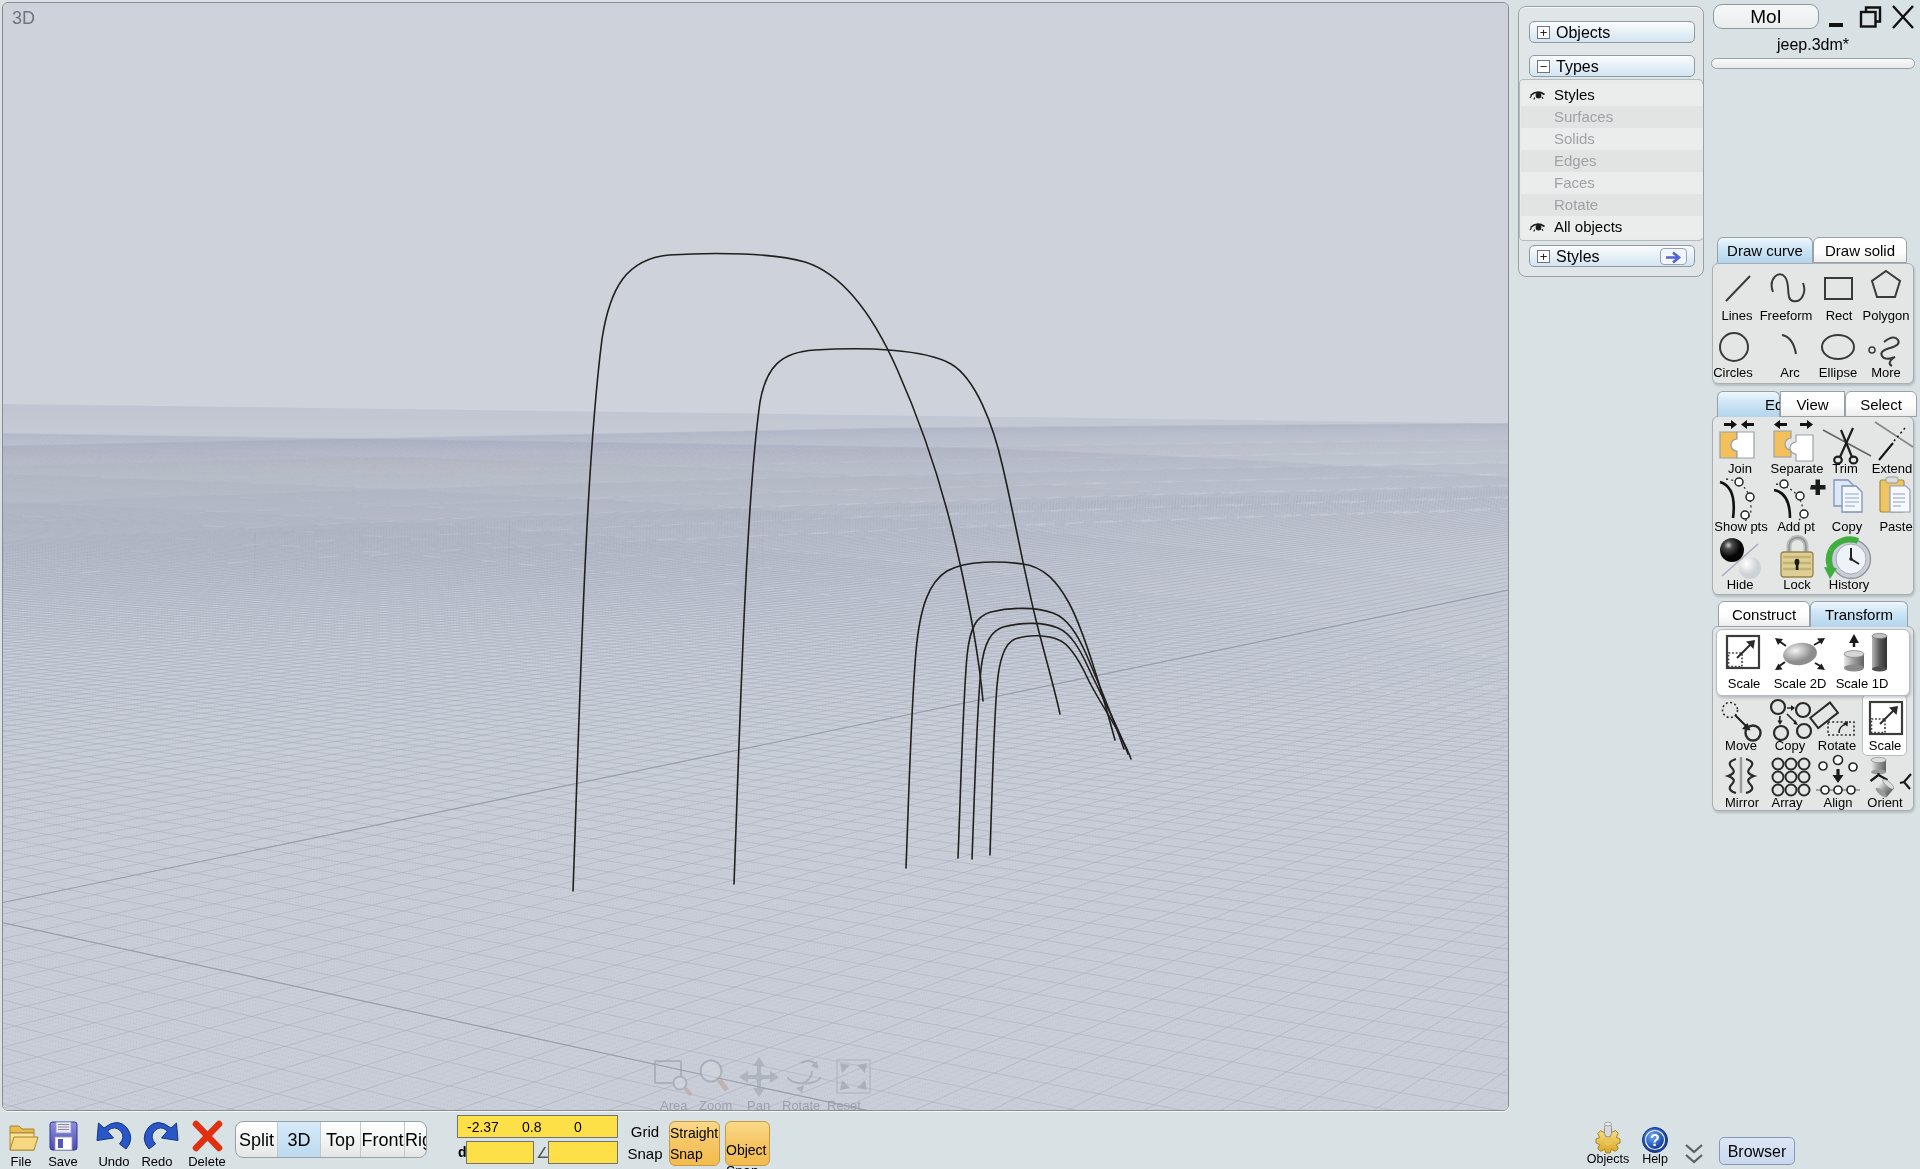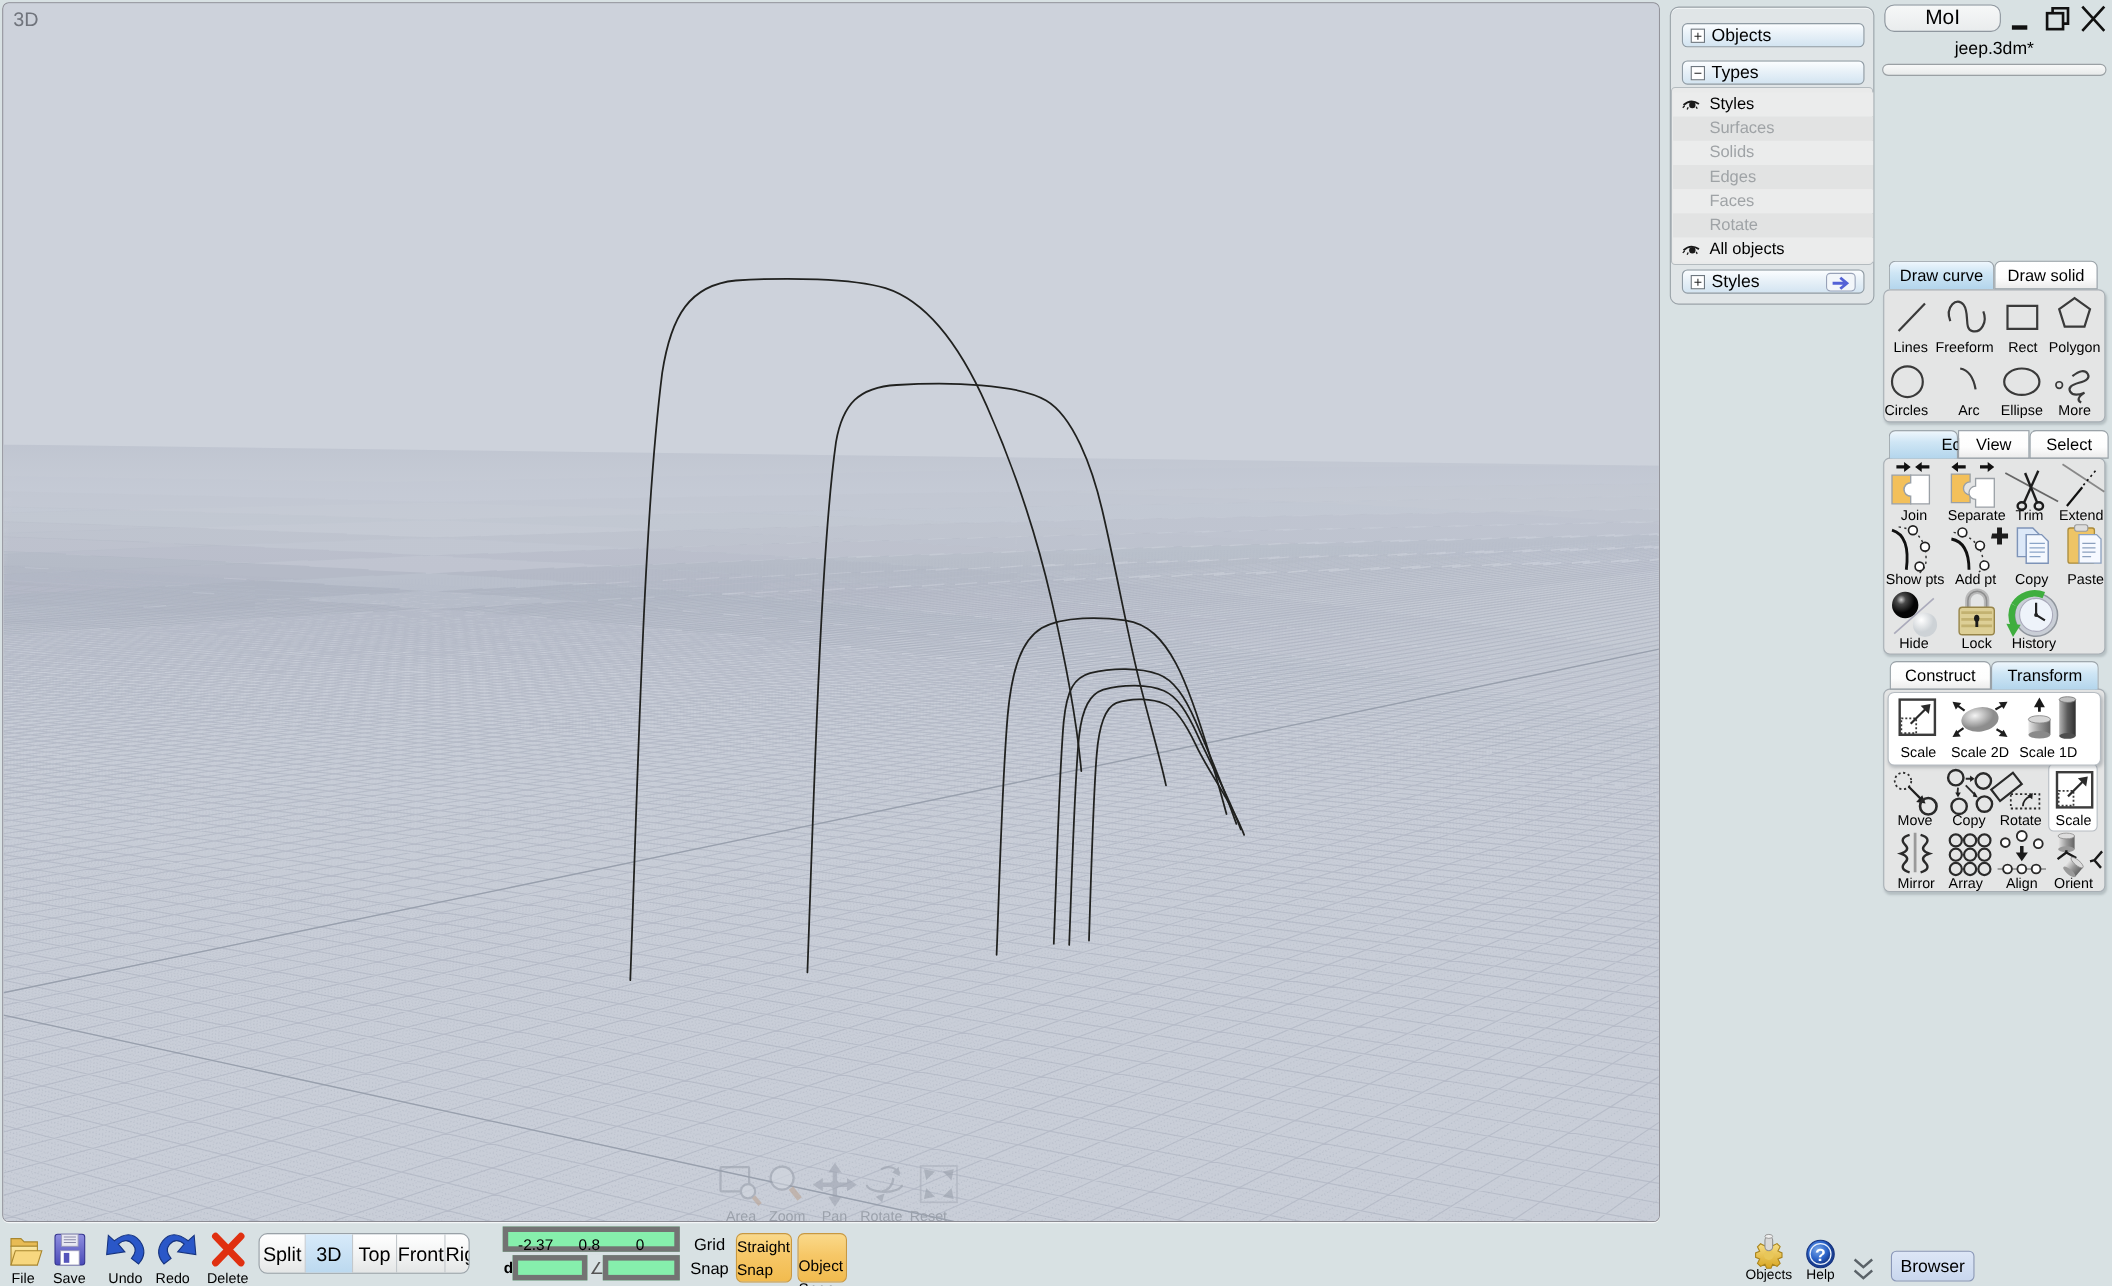--- a/index.html
+++ b/index.html
@@ -28,21 +28,21 @@
   text-align:center;line-height:25px;color:#000;border-radius:6px 6px 0 0;}
 .tabon{background:linear-gradient(#eff7fd,#cfe6f5 40%,#b3d5ec);border-bottom:none;}
 .taboff{background:linear-gradient(#ffffff,#fdfdfd 60%,#ececec);}
 .pbody{position:absolute;background:#e4e5e5;border:1px solid #a7aeb4;border-radius:6px;
   box-shadow:1px 2px 2px rgba(80,90,100,.25);}
 .lbl{position:absolute;font-size:16px;color:#000;text-align:center;white-space:nowrap;}
 .lbl2{position:absolute;font-size:17px;color:#000;text-align:center;white-space:nowrap;line-height:22px;}
 .snap{background:linear-gradient(#fad98a,#f6c767 45%,#f2bb4e);border:1px solid #c9983f;
   font-size:17px;line-height:21px;color:#000;border-radius:6px;}
 .vtab{position:absolute;top:0;height:100%;font-size:18px;color:#000;text-align:center;}
-.inbox{position:absolute;background:#86efac;border:5px solid #737373;}
+.inbox{position:absolute;background:#fde047;border:1px solid #737373;}
 </style></head>
 <body>
 
 <div id="viewport">
 <svg width="1507" height="1109" viewBox="0 0 1507 1109">
   <defs>
     <clipPath id="vpclip">
           <rect x="0" y="0" width="1507" height="1109"></rect>
         </clipPath>
     <clipPath id="gclip">

